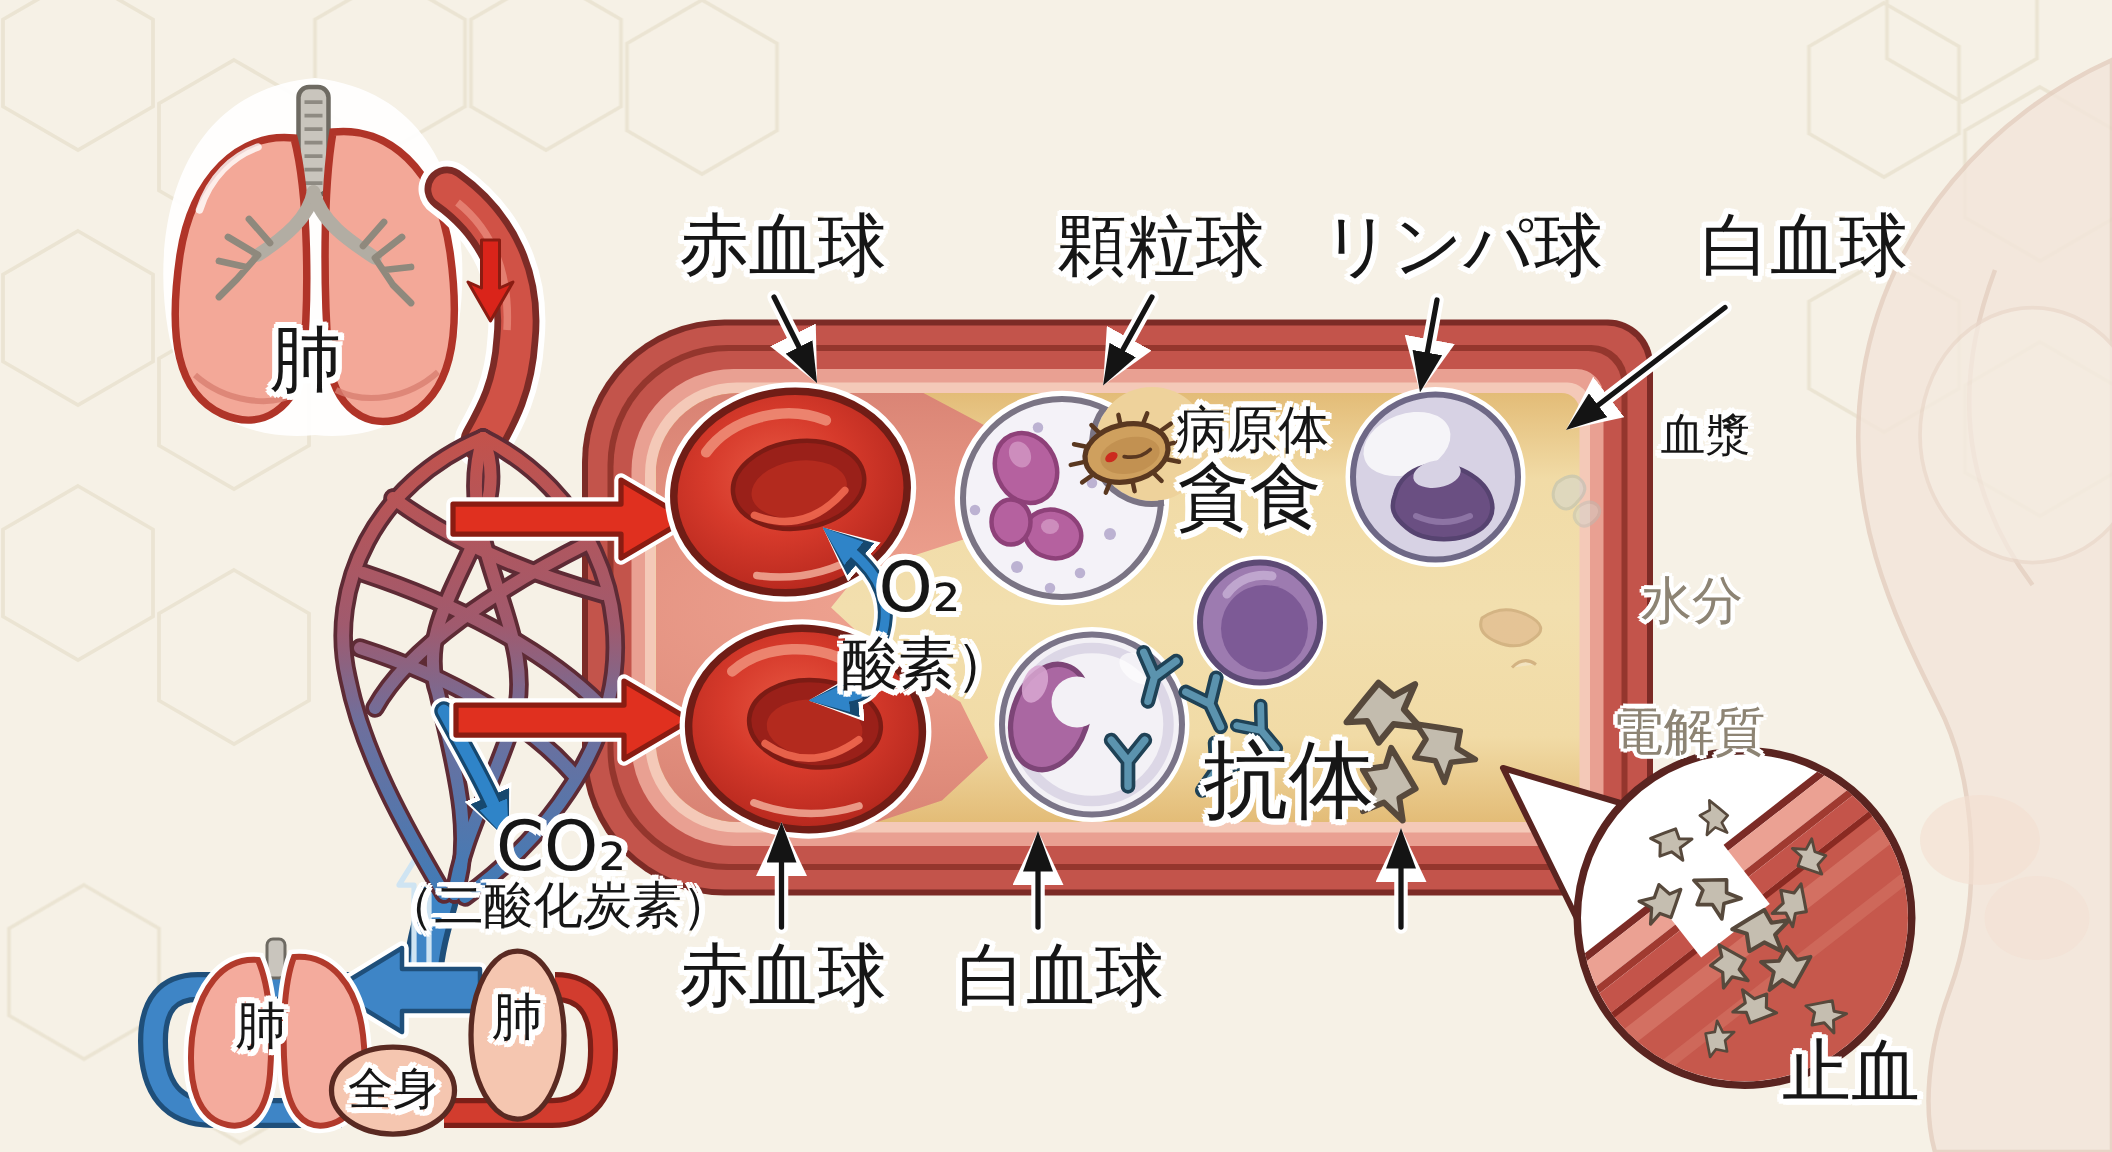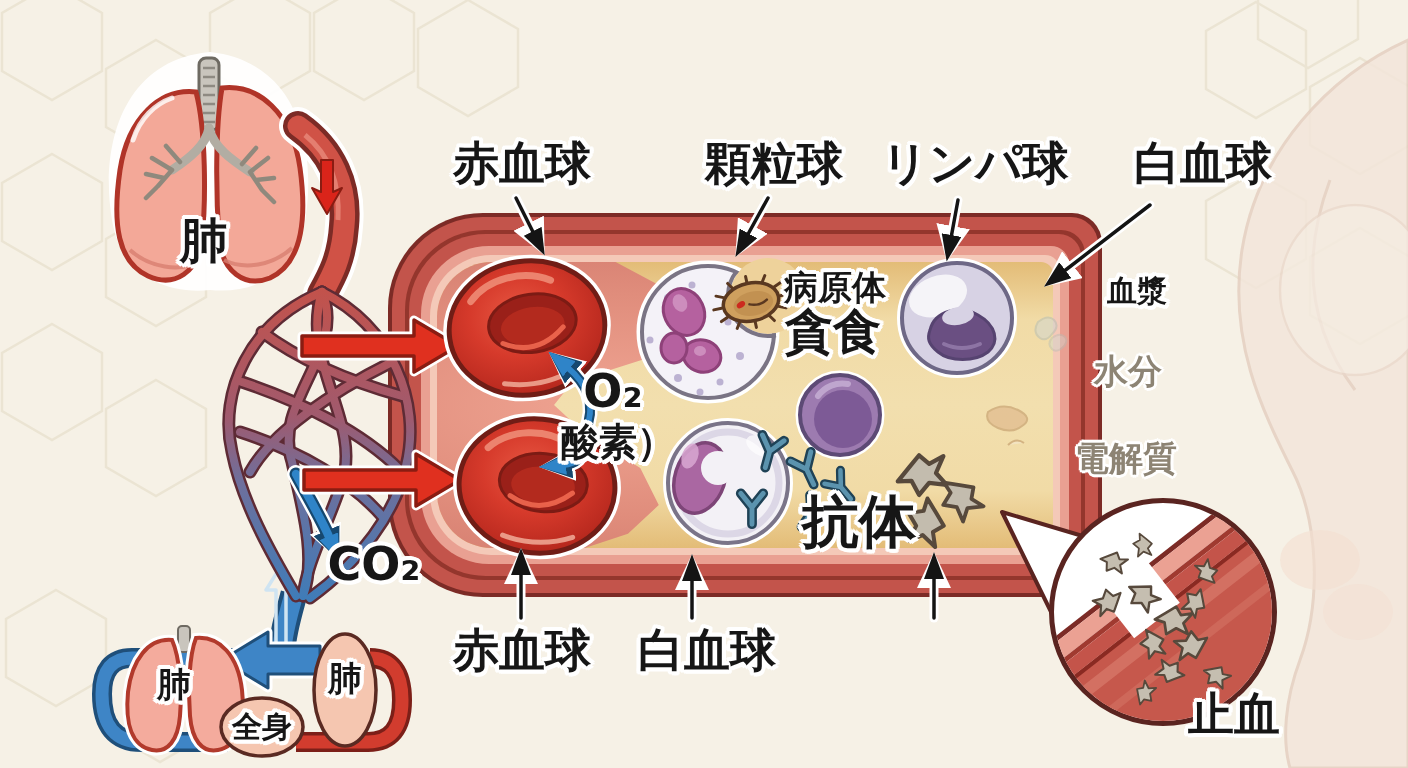--- a/index.html
+++ b/index.html
@@ -16,28 +16,28 @@
   .vw4{inset:33px;background:#e9a092;border-radius:68px 18px 18px 68px;}
   .vw5{inset:42px;background:#f4c9b8;border-radius:61px 15px 15px 61px;}
   .vint{inset:49px;border-radius:55px 12px 12px 55px;overflow:hidden;
         background:linear-gradient(180deg,#e3bc77 0%,#f1dba6 20%,#f2dfae 50%,#f1dba6 80%,#e3bc77 100%);}
   .vred{inset:0;background:radial-gradient(90% 70% at 30% 50%,#f0a593 0%,#e08d7c 55%,#d0766a 100%);
         clip-path:polygon(0 0,29% 0,36% 8%,39% 22%,35% 33%,22% 42%,19% 50%,24% 60%,33% 72%,36% 85%,31% 95%,24% 100%,0 100%);}
   
   .inset{position:absolute;left:1049px;top:498px;width:228px;height:228px;box-sizing:border-box;
          border:5px solid #5a2420;border-radius:50%;background:#fff;overflow:hidden;}
   
-  .lbl{position:absolute;transform:translate(-50%,-50%);font-weight:700;color:#161616;
+  .lbl{position:absolute;transform:translate(-50%,-50%);font-weight:400;color:#161616;
        white-space:nowrap;line-height:1;z-index:40;
        text-shadow:-4px 0 0 #fff,4px 0 0 #fff,0 -4px 0 #fff,0 4px 0 #fff,
                    -3px -3px 0 #fff,3px -3px 0 #fff,-3px 3px 0 #fff,3px 3px 0 #fff,
                    -2px -4px 0 #fff,2px 4px 0 #fff,4px -2px 0 #fff,-4px 2px 0 #fff;}
   .gray{color:#8d8474;
         text-shadow:-3px 0 0 #fff,3px 0 0 #fff,0 -3px 0 #fff,0 3px 0 #fff,
-                    -2px -2px 0 #fff,2px -2px 0 #fff,-2px 2px 0 #fff,2px 2px 0 #fff;}
+                    -2px -2px 0 #fff,2px -2px 0 #fff,-2px 2px 0 #fff,2px 2px 0 #fff;margin-top:30px;}
   .s48{font-size:48px}.s46{font-size:46px}.s44{font-size:30px}.s42{font-size:57px}
   .s40{font-size:48px}.s38{font-size:38px}.s34{font-size:34px}.s33{font-size:33px}
   .s30{font-size:30px}
 </style>
 </head>
 <body>
 
 <div id="stage">
 
   <svg class="layer" width="1408" height="768" viewBox="0 0 1408 768">
@@ -377,20 +377,21 @@
   <div class="lbl s46" style="left:1203px;top:163px">白血球</div>
   <div class="lbl s44" style="left:1137px;top:291px">血漿</div>
   <div class="lbl s34" style="left:835px;top:287px">病原体</div>
   <div class="lbl s40" style="left:833px;top:331px">貪食</div>
   <div class="lbl s46" style="left:613px;top:391px">O₂</div>
   <div class="lbl s38" style="left:618px;top:442px">酸素）</div>
   <div class="lbl s34 gray" style="left:1128px;top:371px">水分</div>
   <div class="lbl s34 gray" style="left:1126px;top:458px">電解質</div>
   <div class="lbl s42" style="left:859px;top:521px">抗体</div>
   <div class="lbl s46" style="left:374px;top:564px">CO₂</div>
+  <div class="lbl s33" style="left:372px;top:603px">（二酸化炭素）</div>
   <div class="lbl s46" style="left:522px;top:650px">赤血球</div>
   <div class="lbl s46" style="left:707px;top:650px">白血球</div>
   <div class="lbl s46" style="left:1234px;top:714px">止血</div>
   <div class="lbl s34" style="left:174px;top:684px">肺</div>
   <div class="lbl s34" style="left:345px;top:678px">肺</div>
   <div class="lbl s30" style="left:262px;top:727px">全身</div>
 
 </div>
 
 </body></html>

